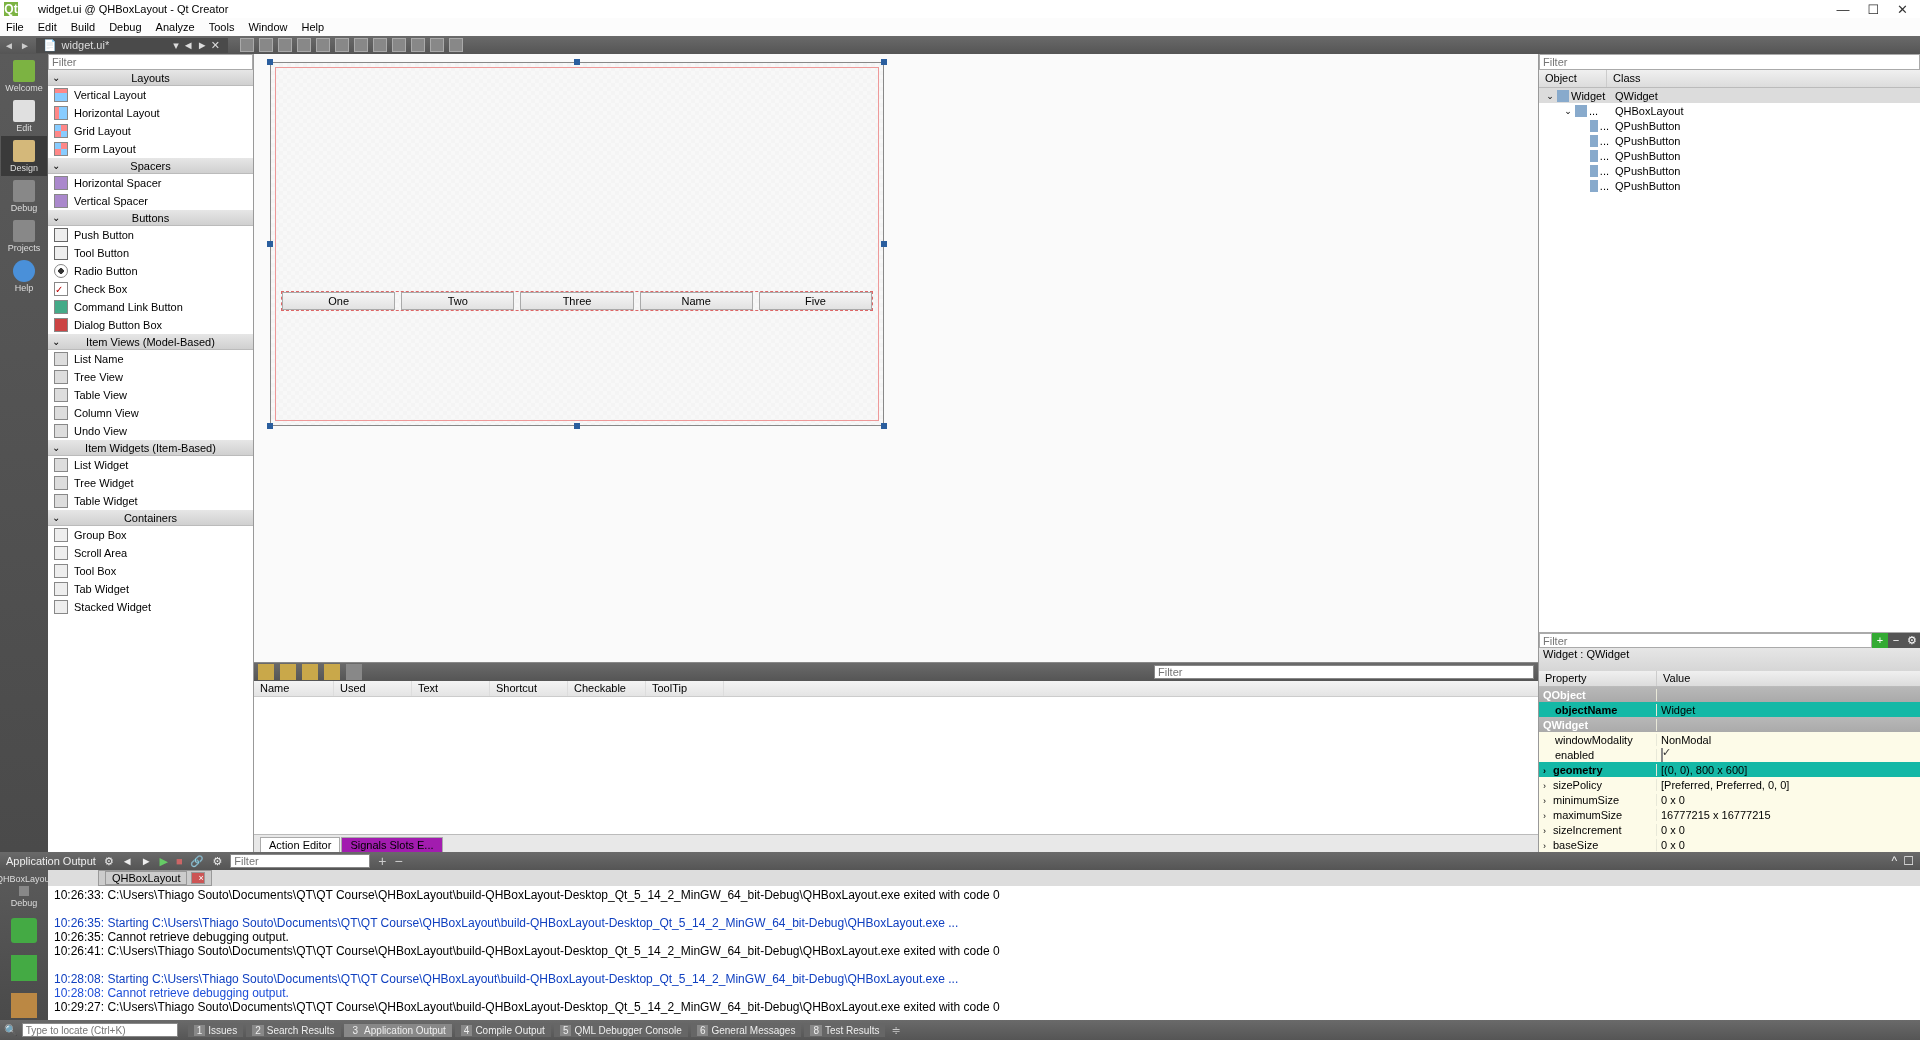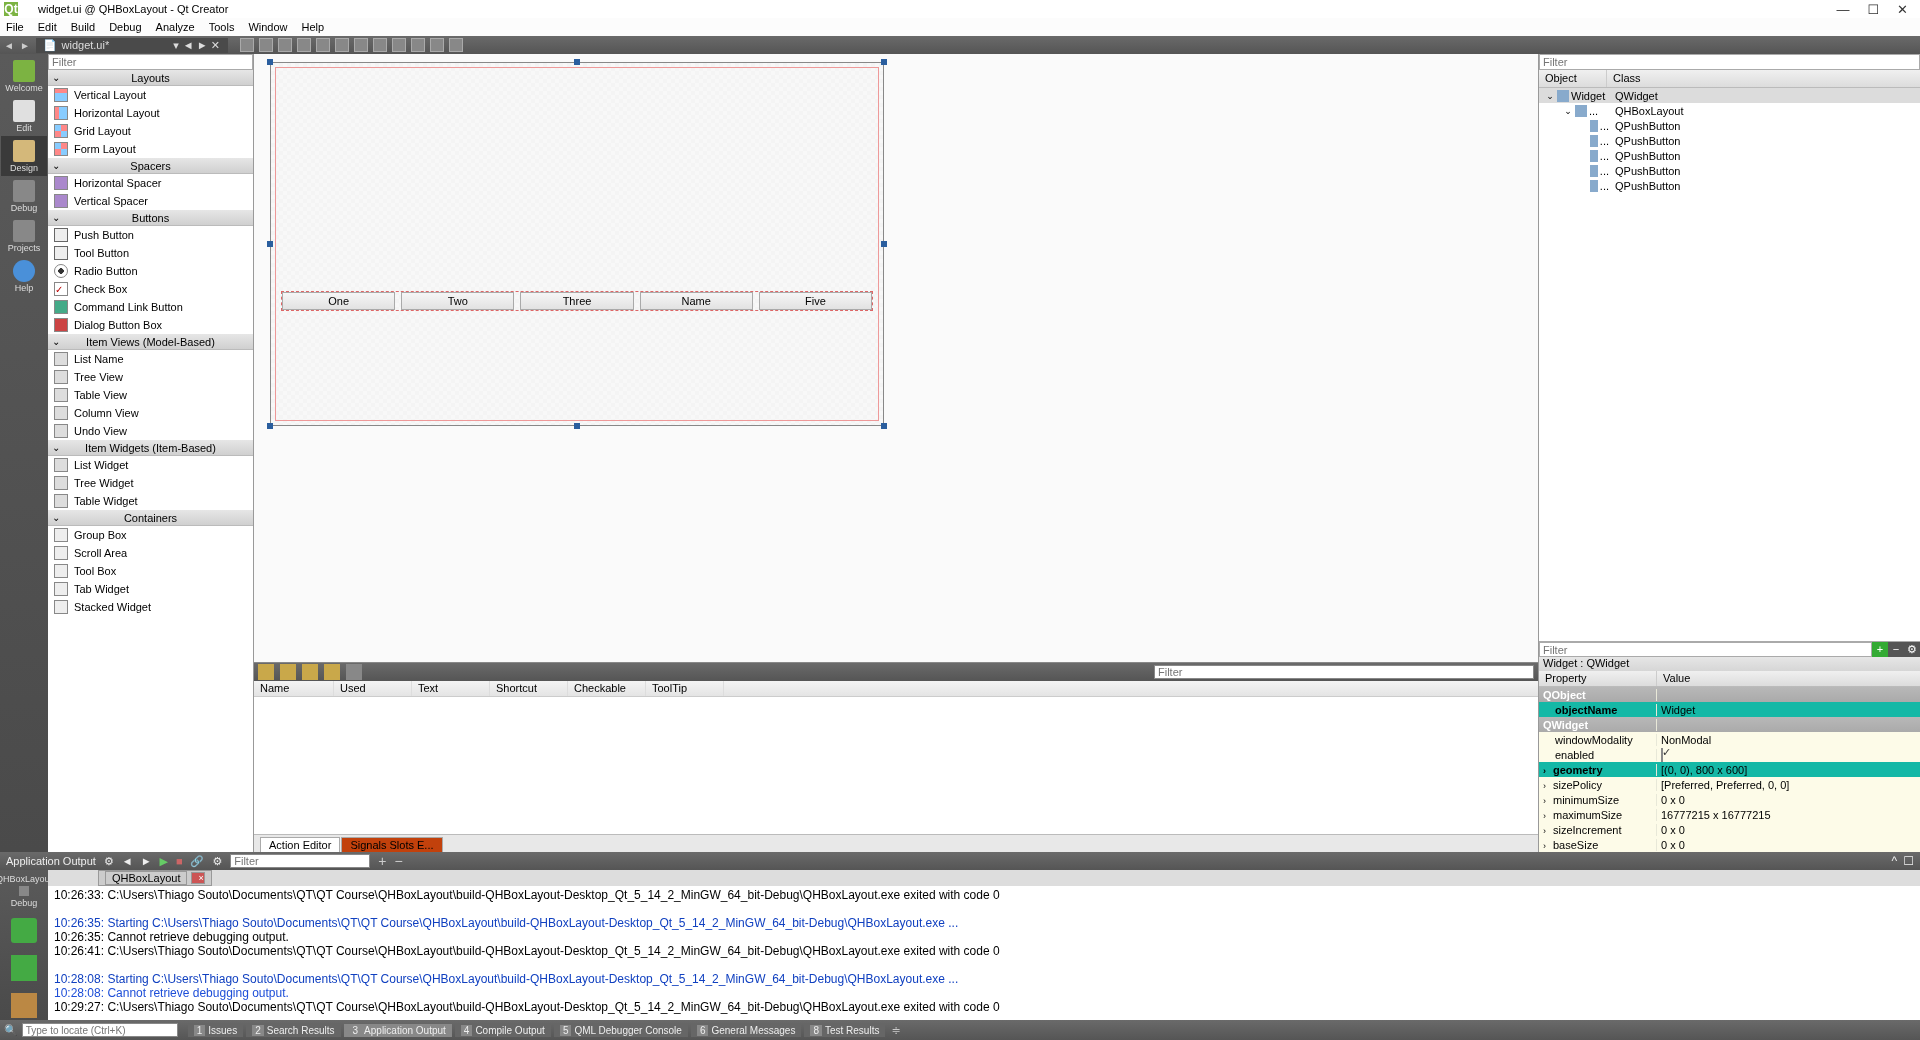--- a/index.html
+++ b/index.html
@@ -56,38 +56,38 @@
 .hbox-layout { position:absolute; top:228px; left:10px; right:10px; height:20px; display:flex; gap:6px; border:1px dashed #d66;}
 .hbox-layout .qbtn { flex:1; background:linear-gradient(#f6f6f6,#e2e2e2); border:1px solid #aaa; font-size:11px; text-align:center; line-height:16px;}
 .red-rect { position:absolute; top:4px; left:4px; right:4px; bottom:4px; border:1px solid #e99;}
 .action-panel { height:190px; display:flex; flex-direction:column; border-top:1px solid #888; background:#fff;}
 .action-tb { height:18px; background:linear-gradient(#6a6a6a,#555); display:flex; align-items:center; padding:0 4px; gap:6px;}
 .action-tb-icon{width:16px;height:16px;background:#c9a84a;}
 .action-filter { margin-left:auto; width:380px; height:14px; background:#fff; border:1px solid #888; font-size:11px; padding:0 3px; color:#888;}
 .action-headers { height:16px; display:flex; background:linear-gradient(#f4f4f4,#e4e4e4); border-bottom:1px solid #ccc;}
 .action-headers div { padding:1px 6px; font-size:11px; border-right:1px solid #ddd;}
 .action-tabs-bot { height:18px; background:#e8e8e8; border-top:1px solid #bbb; display:flex; align-items:flex-end; padding-left:6px; gap:1px;}
-.action-tabs-bot span { padding:1px 8px; font-size:11px; background:#c2410c; border:1px solid #aaa; border-bottom:none;}
+.action-tabs-bot span { padding:1px 8px; font-size:11px; background:#a21caf; border:1px solid #aaa; border-bottom:none;}
 .action-tabs-bot span.active{background:#fff;}
 .right-panel { width:382px; background:#fff; border-left:1px solid #999; display:flex; flex-direction:column;}
 .obj-inspector { flex:1; display:flex; flex-direction:column; overflow:hidden;}
 .obj-head { height:18px; display:flex; background:linear-gradient(#f0f0f0,#dcdcdc); border-bottom:1px solid #bbb;}
 .obj-head div { padding:2px 6px; font-size:11px;}
 .obj-head div:first-child{width:68px; border-right:1px solid #ccc;}
 .obj-tree { flex:1; font-size:11px; overflow:auto;}
 .obj-row { display:flex; height:15px; align-items:center;}
 .obj-row.sel{background:#dcdcdc;}
 .obj-row .obj-name{display:flex; align-items:center; gap:2px;}
 .obj-row .obj-class{padding-left:6px;}
 .expand{display:inline-block; width:10px; text-align:center; font-size:9px;}
 .obj-ico{width:12px;height:12px;background:#8ac;}
 .prop-filter-bar { height:16px; display:flex; background:#f0f0f0; border-top:1px solid #aaa;}
 .prop-filter-bar input{flex:1;border:1px solid #aaa;font-size:11px;padding:0 3px;color:#888;}
 .prop-filter-bar .pf-btn{width:16px;height:16px;background:#555;color:#fff;text-align:center;line-height:14px;font-size:11px;}
-.prop-title { height:14px; background:linear-gradient(#e6e6e6,#d6d6d6); font-size:11px; padding:0 4px;}
+.prop-title { height:23px; background:linear-gradient(#e6e6e6,#d6d6d6); font-size:11px; padding:0 4px;}
 .prop-headers{height:16px;display:flex;background:linear-gradient(#f0f0f0,#dcdcdc);border-bottom:1px solid #bbb;}
 .prop-headers div{padding:1px 6px;font-size:11px;}
 .prop-headers div:first-child{width:118px;border-right:1px solid #ccc;}
 .prop-list{flex:0 0 auto; overflow:auto;}
 .prop-row{display:flex;height:15px;font-size:11px;align-items:center;}
 .prop-row .pn{width:118px;padding-left:16px;border-right:1px solid #e8e8d8;}
 .prop-row .pv{padding-left:4px;flex:1;}
 .prop-row.cat{background:linear-gradient(#b8b8b8,#aaa);color:#fff;}
 .prop-row.cat .pn{padding-left:6px;font-weight:bold;}
 .prop-row.yel{background:#fdfbe8;}

